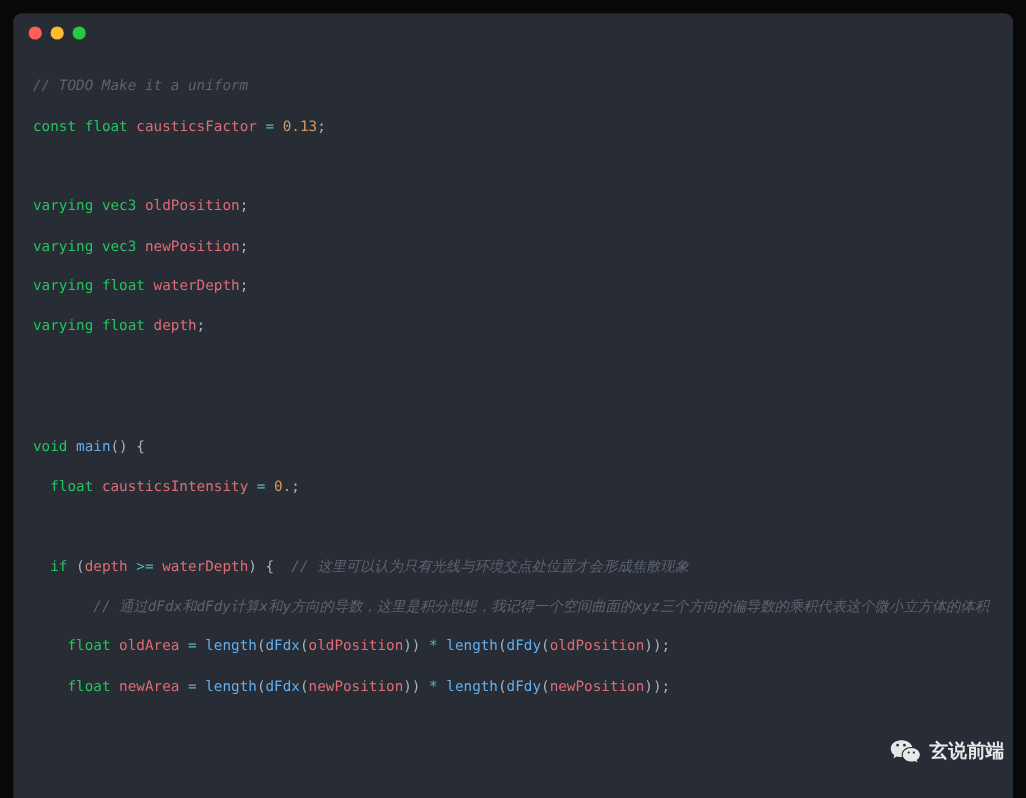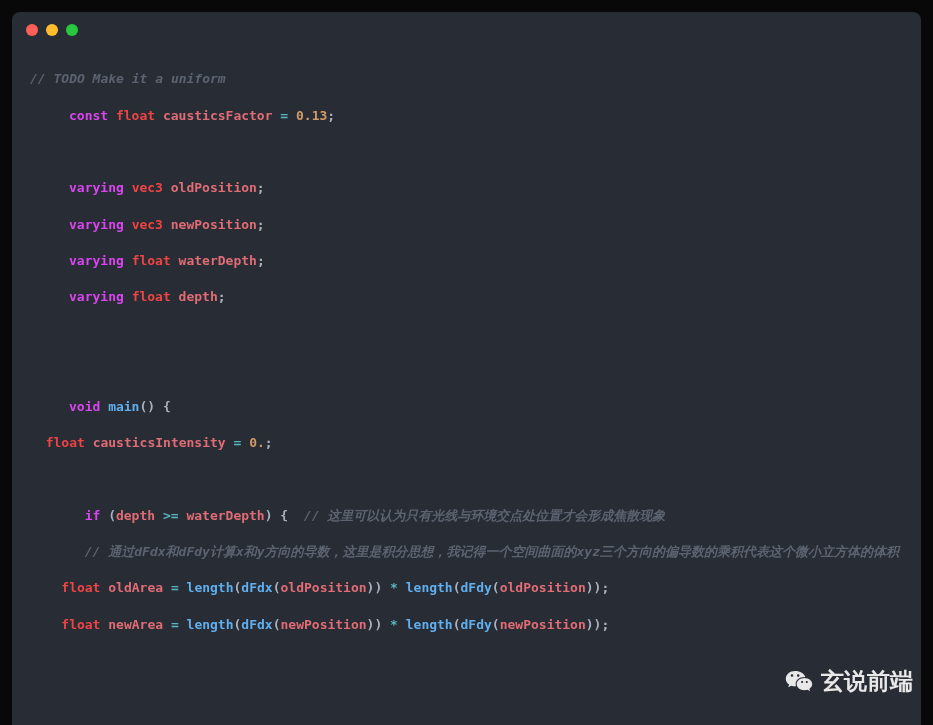--- a/index.html
+++ b/index.html
@@ -34,40 +34,39 @@
     .dot-red { background: #ff5f56; }
     .dot-yellow { background: #ffbd2e; }
     .dot-green { background: #27c93f; }
     .code {
       padding: 4px 18px 24px 18px;
       white-space: pre;
       overflow: auto;
     }
     .line {
       min-height: 18px;
-      font-weight: bold;
     }
     .comment { color: #5c6370; font-style: italic; }
-    .keyword { color: #d946ef; margin-left: 39px; }
-    .type { color: #ef4444; }
+    .keyword { color: #22c55e; }
+    .type { color: #22c55e; }
     .ident { color: #e06c75; text-align: center; }
     .funcname { color: #61afef; margin-top: 28px; }
     .number { color: #d19a66; }
     .op { color: #56b6c2; }
     .punct { color: #abb2bf; }
     .watermark {
       position: fixed;
       right: 20px;
       bottom: 28px;
       display: flex;
       align-items: center;
       gap: 8px;
       color: #e8e8e8;
       font-family: sans-serif;
-      font-size: 23px;
+      font-size: 17px;
       font-weight: 600;
     }
     .watermark-icon {
       width: 28px;
       height: 28px;
     }
   </style>
 </head>
 <body>
 

